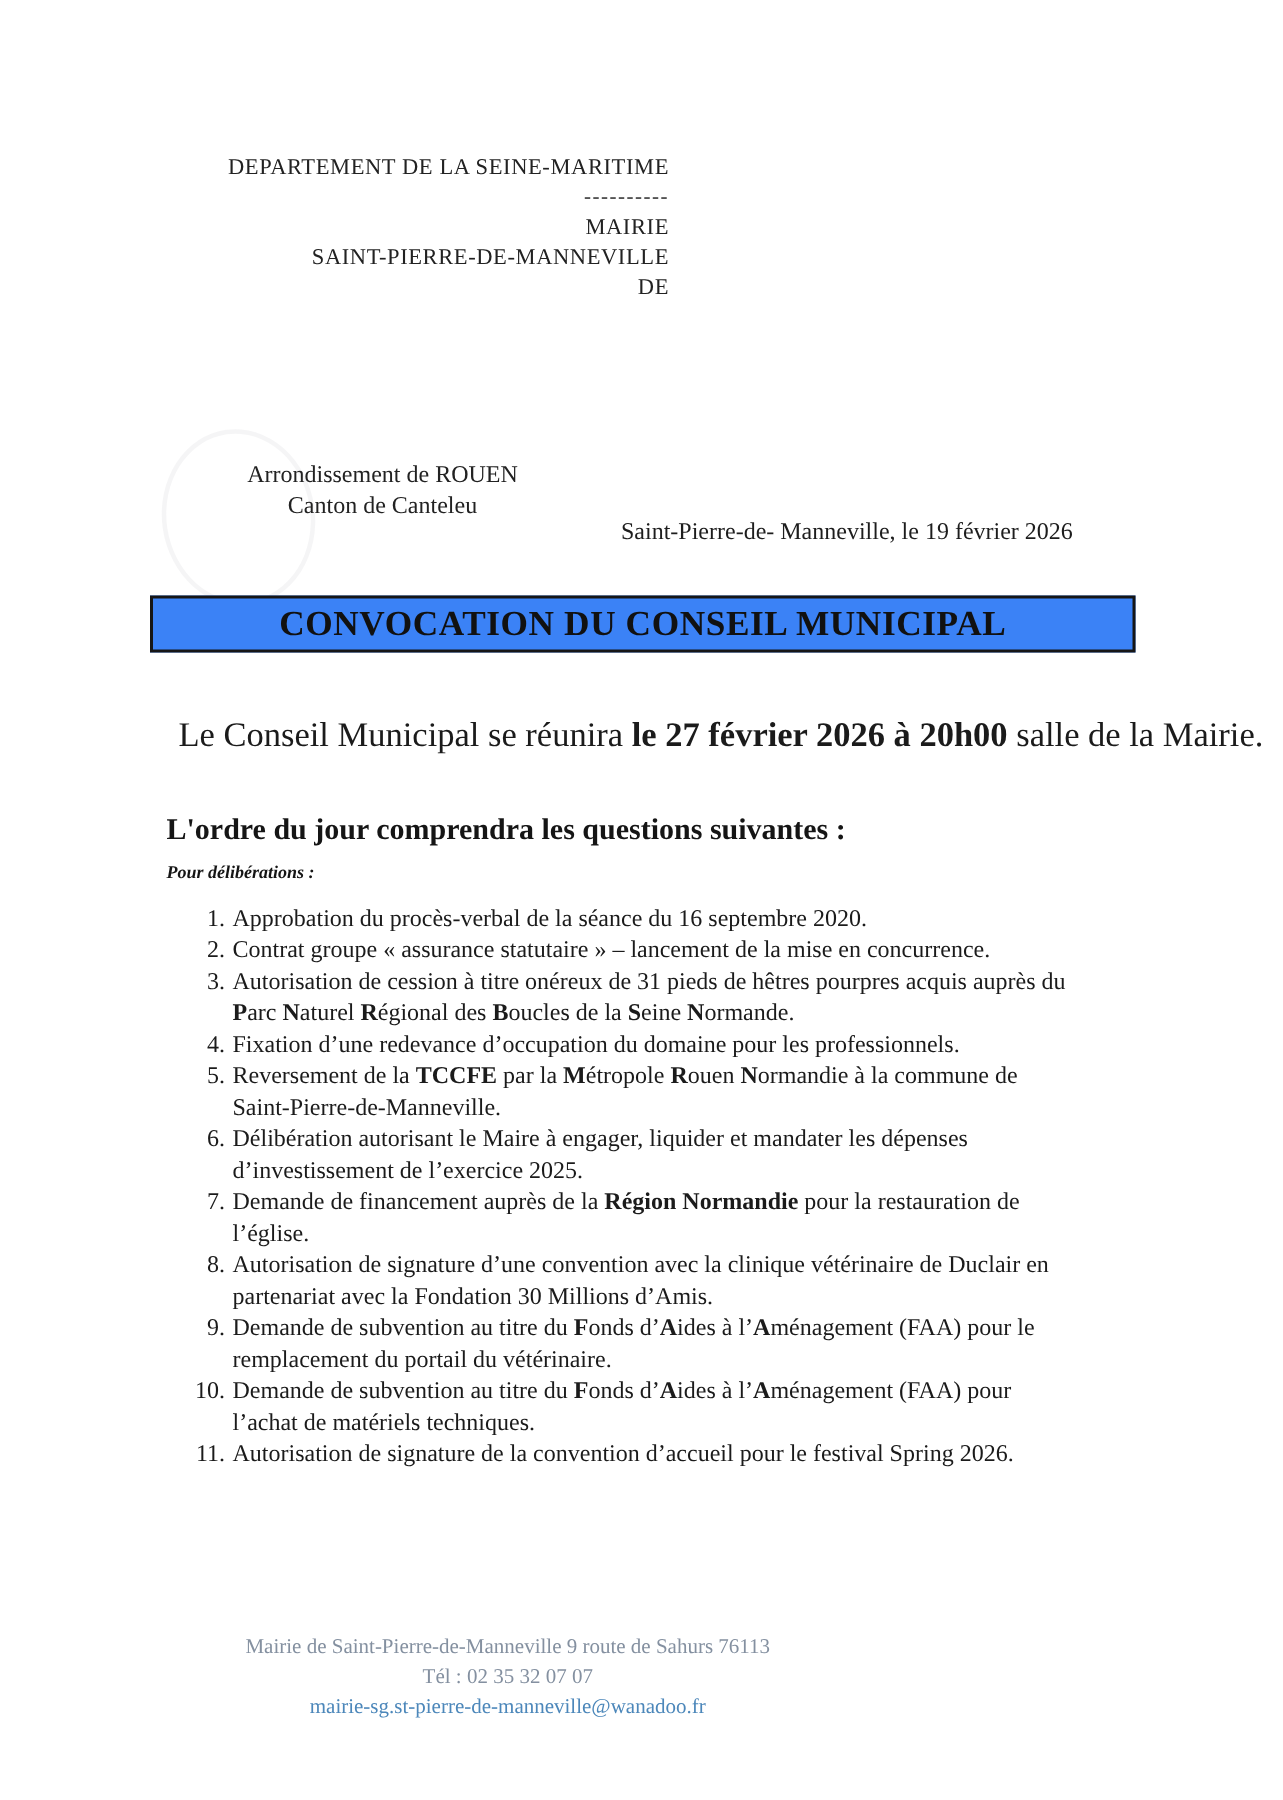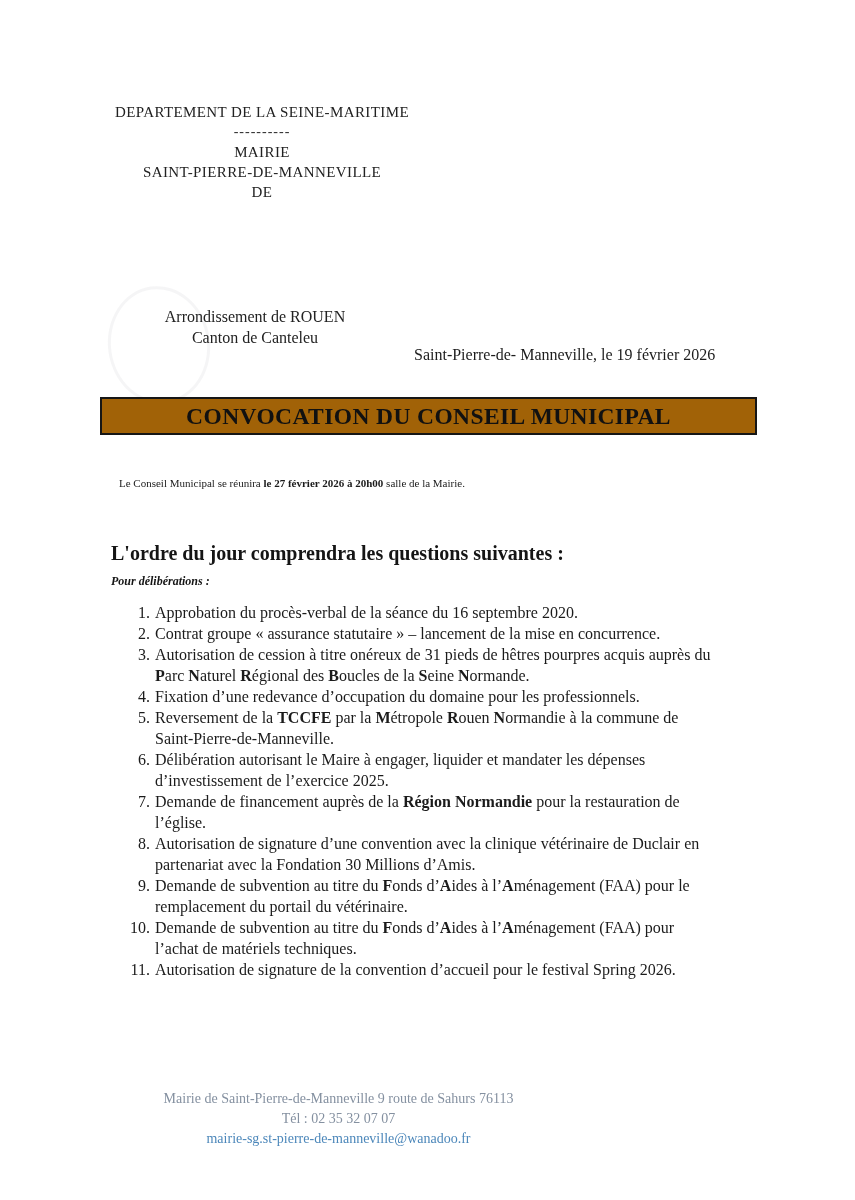--- a/index.html
+++ b/index.html
@@ -8,21 +8,21 @@
     background: #ffffff;
     font-family: "Liberation Serif", "DejaVu Serif", serif;
     color: #1d1d1d;
     -webkit-font-smoothing: antialiased;
   }
   .page { position: relative; width: 855px; height: 1200px; background: #ffffff; overflow: hidden; }
 
   
   .letterhead {
     position: absolute; left: 78px; top: 102px; width: 368px;
-    text-align: center; font-size: 15px; line-height: 20px; letter-spacing: 0.4px;
+    text-align: right; font-size: 15px; line-height: 20px; letter-spacing: 0.4px;
     color: #222;
   }
   .letterhead .sep { letter-spacing: 1px; font-size: 14px; color: #333; }
 
   
   .stamp {
     position: absolute; left: 108px; top: 286px; width: 96px; height: 112px;
     border: 3px solid rgba(110, 115, 128, 0.07);
     border-radius: 50%;
     transform: rotate(-8deg);
@@ -36,26 +36,26 @@
   .dateline {
     position: absolute; left: 414px; top: 346px;
     font-size: 16px; color: #1d1d1d;
   }
 
   .title-box {
     position: absolute; left: 100px; top: 397px; width: 653px; height: 34px;
     border: 2px solid #161616;
     display: flex; align-items: center; justify-content: center;
     font-weight: 700; font-size: 23.5px; letter-spacing: 0.4px; color: #111;
-    background: #a16207;
+    background: #3b82f6;
   }
 
   .meeting {
     position: absolute; left: 119px; top: 477px;
-    font-size: 11px; color: #1b1b1b; white-space: nowrap;
+    font-size: 23px; color: #1b1b1b; white-space: nowrap;
   }
   .meeting .b { font-weight: 700; }
 
   .agenda-heading {
     position: absolute; left: 111px; top: 542px;
     font-size: 20px; font-weight: 700; color: #151515;
   }
   .delib-heading {
     position: absolute; left: 111px; top: 574px;
     font-size: 12px; font-weight: 700; font-style: italic; color: #151515;

